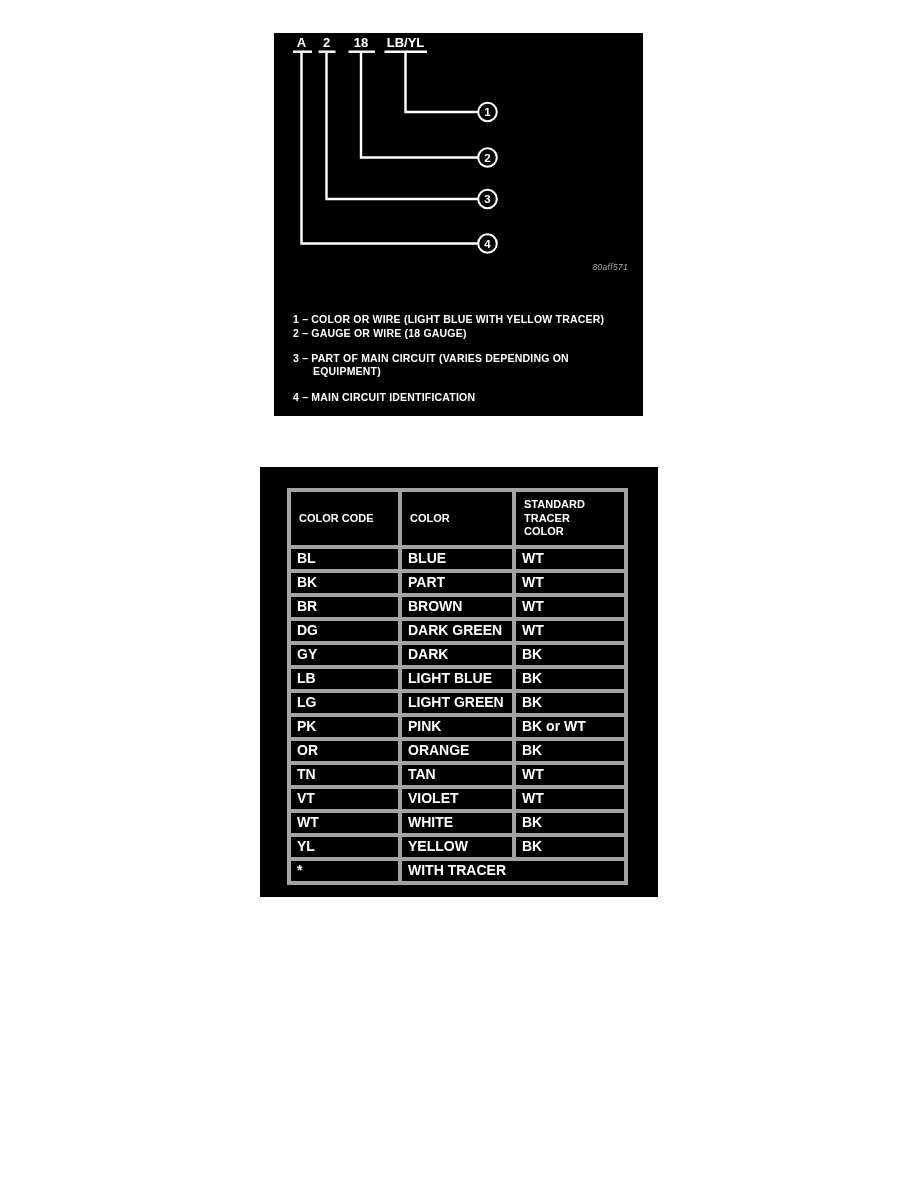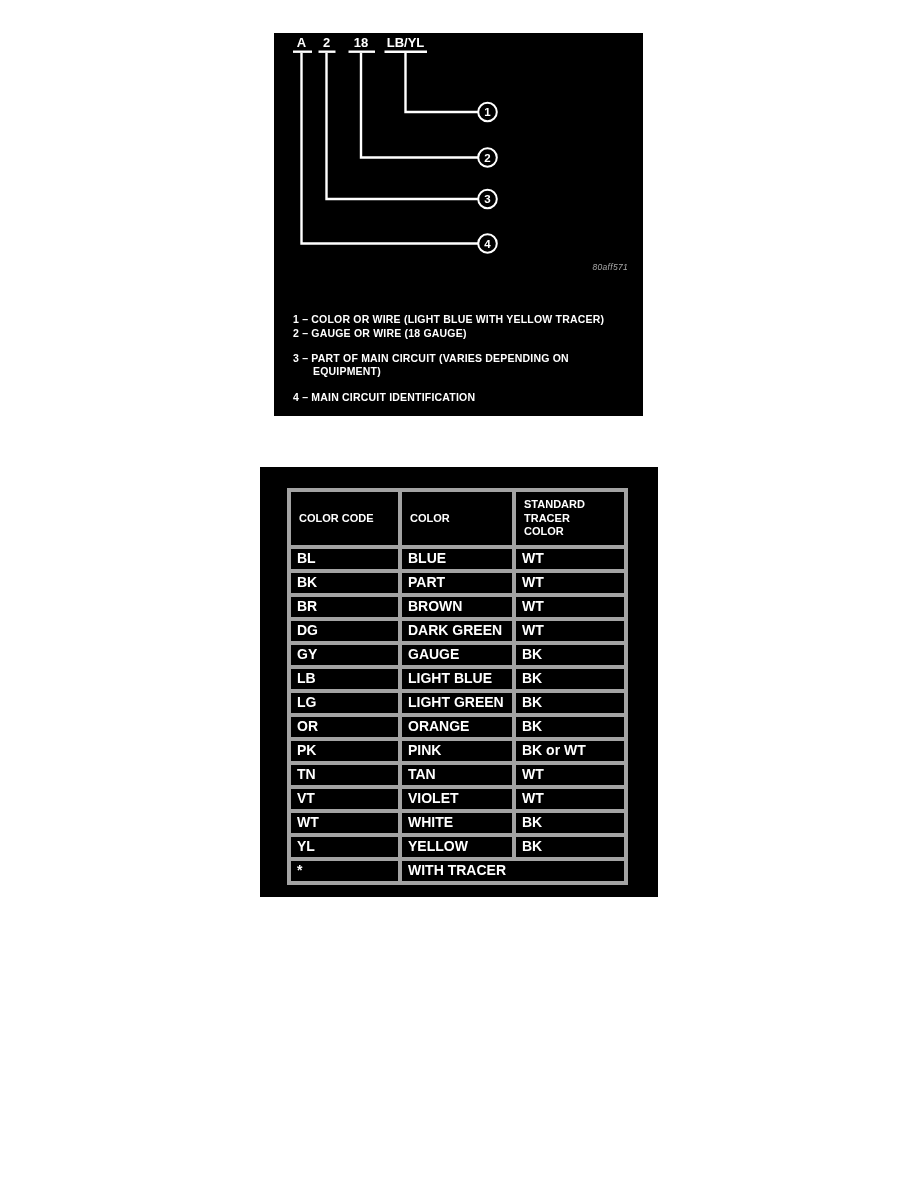--- a/index.html
+++ b/index.html
@@ -166,44 +166,44 @@
           <td>BROWN</td>
           <td>WT</td>
         </tr>
         <tr>
           <td>DG</td>
           <td>DARK GREEN</td>
           <td>WT</td>
         </tr>
         <tr>
           <td>GY</td>
-          <td>GAUGE</td>
+          <td>DARK</td>
           <td>BK</td>
         </tr>
         <tr>
           <td>LB</td>
           <td>LIGHT BLUE</td>
           <td>BK</td>
         </tr>
         <tr>
           <td>LG</td>
           <td>LIGHT GREEN</td>
-          <td>BK</td>
-        </tr>
-        <tr>
-          <td>OR</td>
-          <td>ORANGE</td>
           <td>BK</td>
         </tr>
         <tr>
           <td>PK</td>
           <td>PINK</td>
           <td>BK or WT</td>
         </tr>
         <tr>
+          <td>OR</td>
+          <td>ORANGE</td>
+          <td>BK</td>
+        </tr>
+        <tr>
           <td>TN</td>
           <td>TAN</td>
           <td>WT</td>
         </tr>
         <tr>
           <td>VT</td>
           <td>VIOLET</td>
           <td>WT</td>
         </tr>
         <tr>

